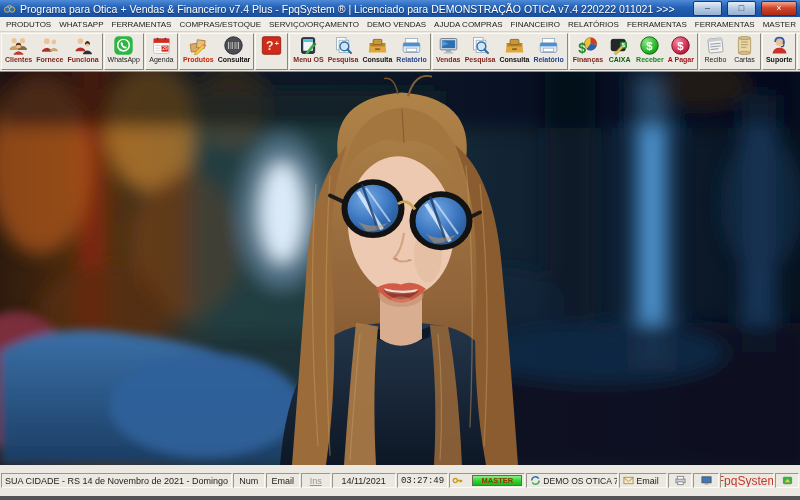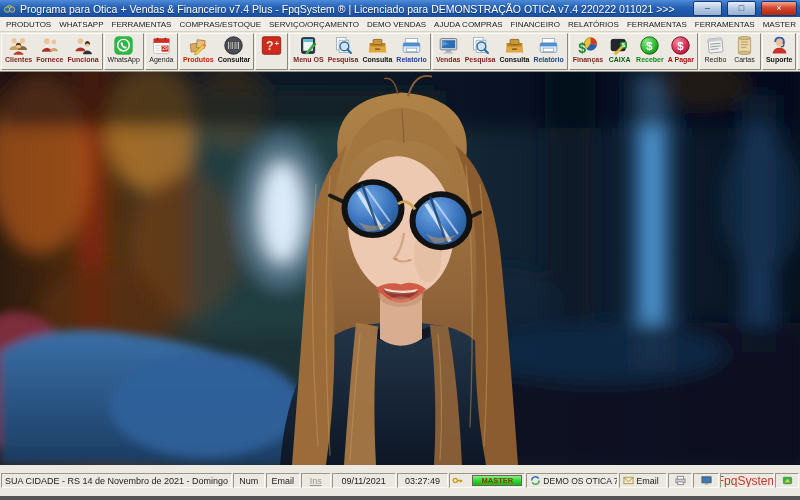--- a/index.html
+++ b/index.html
@@ -39,21 +39,21 @@
   .photo{flex:1 1 auto;position:relative;background:#0c1624;overflow:hidden;}
   .photo svg{display:block;width:100%;height:100%;}
   
   .statusbar{height:15px;flex:0 0 15px;background:#ece9e2;display:flex;align-items:stretch;
     font-size:9px;color:#222;padding:8px 1px;gap:1px;}
   .sseg{border:1px solid;border-color:#9a968a #fbfaf6 #fbfaf6 #9a968a;display:flex;align-items:center;
     padding:0 3px;white-space:nowrap;overflow:hidden;background:#ece9e2;}
   .sseg.grow{flex:1 1 auto;}
   .sseg.center{justify-content:center;}
   .w-num{width:24px;}.w-caps{width:26px;}.w-ins{width:22px;color:#9a968a;text-decoration:underline;}
-  .w-date{width:56px;}.w-time{width:44px;}
+  .w-date{width:56px;}.w-time{width:44px;font-family:Liberation Mono, monospace;}
   .w-master{width:70px;padding:0 2px;gap:9px;align-items:center;}
   .w-demo{width:84px;gap:2px;font-size:8.5px;}
   .w-email{width:40px;gap:2px;text-align:center;}
   .w-printer{width:16px;justify-content:center;}
   .w-monitor{width:18px;justify-content:center;}
   .w-fpq{width:46px;justify-content:center;color:#c0392b;font-size:12px;}
   .w-lasticon{width:16px;justify-content:center;}
   .master-bar{flex:1;height:9px;border:1px solid #6a665a;background:linear-gradient(#8af08a,#2ed42e 55%,#1db41d);
     color:#8a3a00;font-size:7.5px;font-weight:bold;display:flex;align-items:center;justify-content:center;line-height:8px;}
   .sico{width:11px;height:11px;flex:0 0 11px;}
@@ -477,21 +477,21 @@
       <path d="M430,133 L446,181" stroke="#1a3a66" stroke-width="2.5" opacity=".8"></path>
       <path d="M426,173 Q441,181 456,174 Q448,184 434,183 Z" fill="#c89a6a" opacity=".5"></path>
     </svg>
   </div>
 
   <div class="statusbar">
     <div class="sseg grow">SUA CIDADE - RS 14 de Novembro de 2021 - Domingo</div>
     <div class="sseg center w-num">Num</div>
     <div class="sseg center w-caps">Email</div>
     <div class="sseg center w-ins">Ins</div>
-    <div class="sseg center w-date">09/11/2021</div>
+    <div class="sseg center w-date">14/11/2021</div>
     <div class="sseg center w-time">03:27:49</div>
     <div class="sseg w-master">
       <svg class="sico" viewBox="0 0 12 12">
           <circle cx="3.6" cy="6" r="2.2" fill="none" stroke="#c89a1e" stroke-width="1.4"></circle>
           <path d="M5.8 6 H11 M9 6 V8.2 M10.6 6 V7.6" stroke="#c89a1e" stroke-width="1.4" fill="none"></path>
         </svg>
       <div class="master-bar">MASTER</div>
     </div>
     <div class="sseg w-demo">
       <svg class="sico" viewBox="0 0 12 12">

